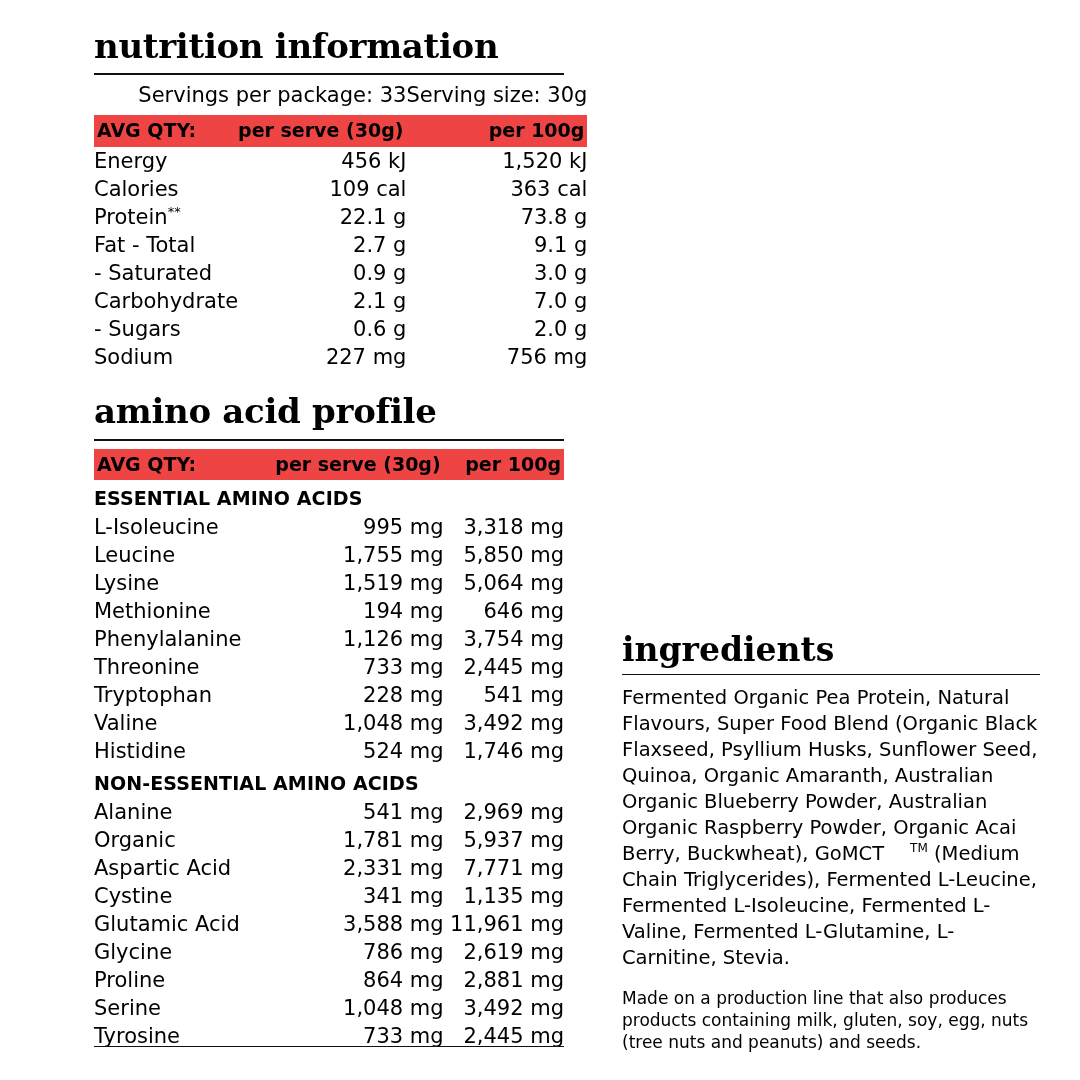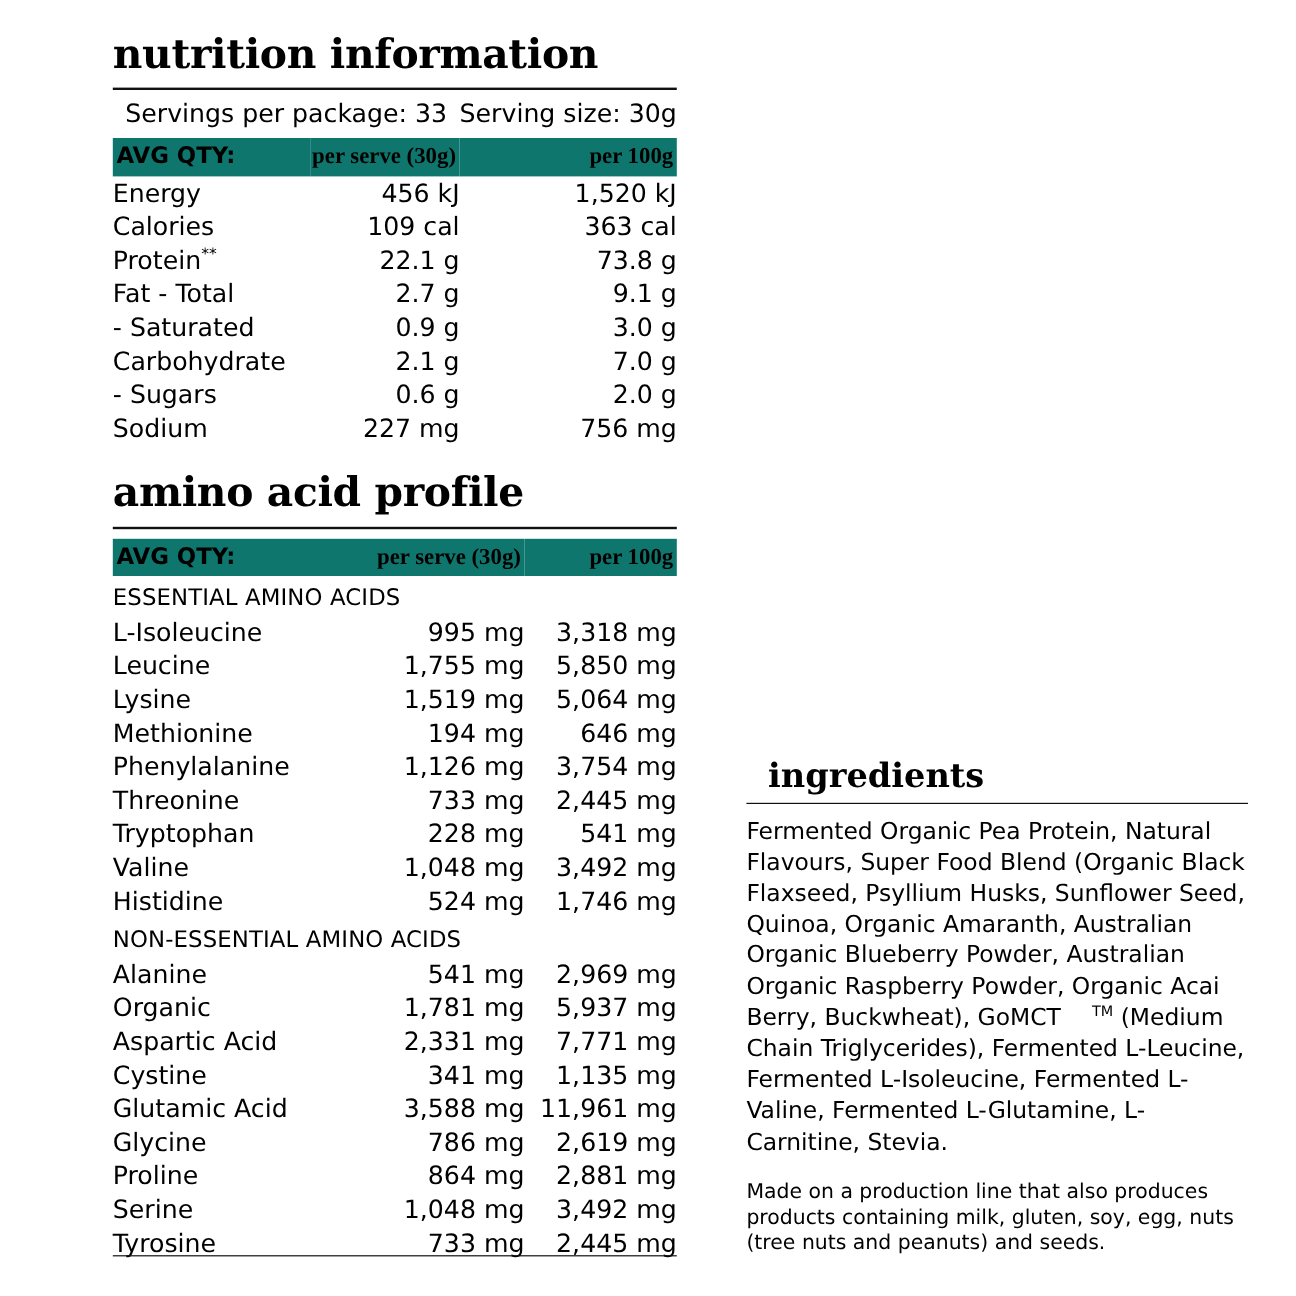--- a/index.html
+++ b/index.html
@@ -42,22 +42,22 @@
     font-weight: bold;
     font-size: 34px;
     letter-spacing: -0.3px;
     margin: 0 0 8px 0;
     line-height: 1.1;
   }
 
   h1.ingredients-title {
     font-family: "DejaVu Serif", serif;
     font-weight: bold;
-    font-size: 28px;
-    margin: 0 0 6px 18px;
+    font-size: 33px;
+    margin: 0 0 6px 0;
     line-height: 1.1;
   }
 
   .rule-thick {
     border-top: 2px solid #111;
     width: 100%;
   }
   .rule-thin {
     border-top: 1px solid #111;
     width: 100%;
@@ -81,37 +81,37 @@
   }
   col.c1 { width: 46%; }
   col.c2 { width: 27%; }
   col.c3 { width: 27%; }
 
   tr.servings td {
     font-size: 21px;
     padding-top: 7px;
     padding-bottom: 7px;
   }
-  tr.servings td.left-serv { text-align: center; }
+  tr.servings td.left-serv { text-align: right; }
   tr.servings td.right-serv { text-align: right; }
 
   tr.head-row {
-    background: #0f766e;
+    background: #ef4444;
     margin-left: 36px;
   }
   tr.head-row th {
     font-weight: bold;
     font-size: 19px;
     padding: 4px 0 4px 0;
   }
   tr.head-row th.label { padding-left: 3px; }
-  tr.head-row th.r { padding-right: 3px; font-family: Liberation Serif, serif; }
+  tr.head-row th.r { padding-right: 3px; }
 
   tr.group-row td {
-    font-weight: normal;
+    font-weight: bold;
     font-size: 19px;
     padding-top: 7px;
     padding-bottom: 2px;
     letter-spacing: 0.1px;
   }
 
   td.indent { padding-left: 30px; margin-left: 45px; }
 
   .sup {
     font-size: 13px;

